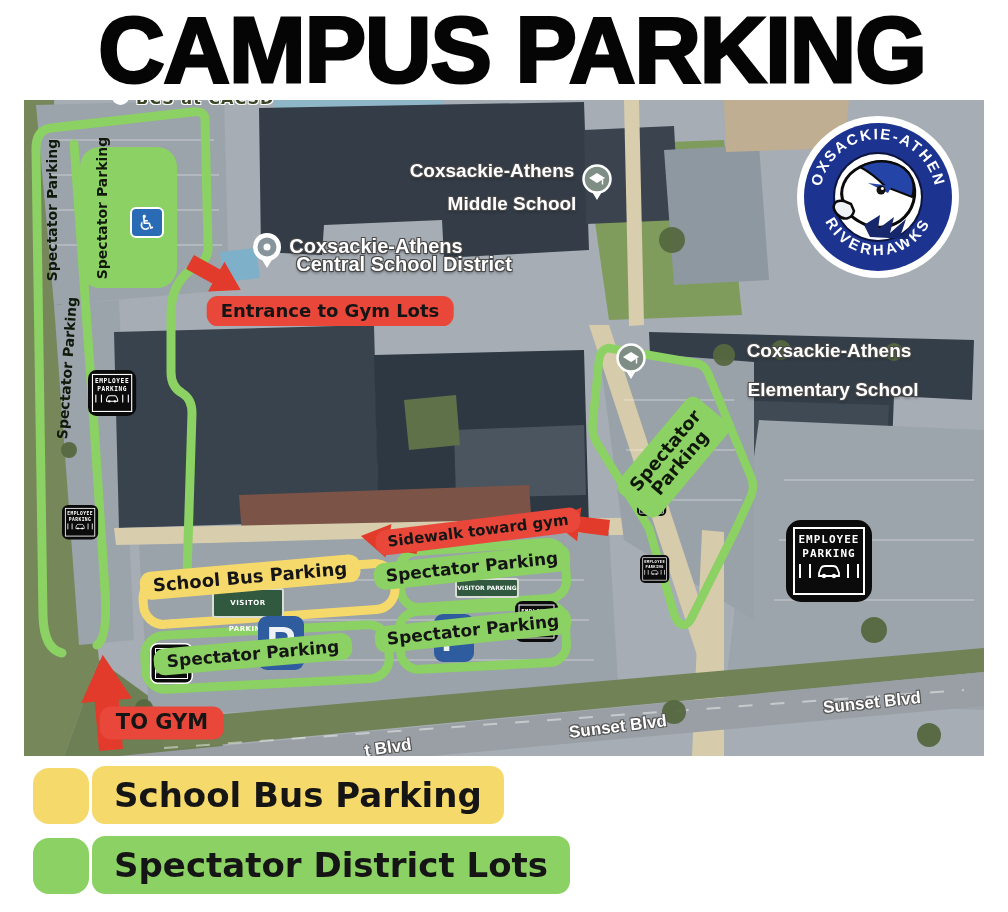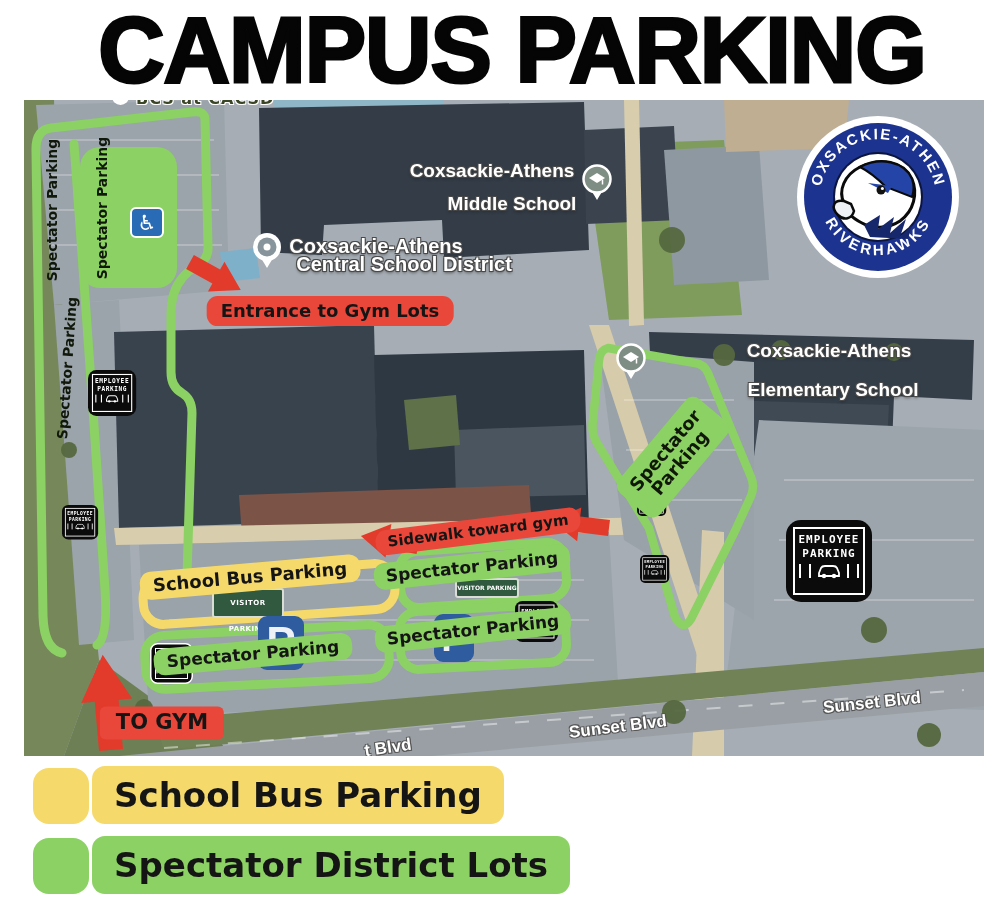--- a/index.html
+++ b/index.html
@@ -305,21 +305,21 @@
           <path d="M3,9 L5,4 Q6,2 9,2 L17,2 Q20,2 21,4 L23,9 L23,12 L3,12 Z" fill="none" stroke="#fff" stroke-width="1.8"></path>
           <circle cx="8" cy="12" r="2.2" fill="#fff"></circle>
             <circle cx="18" cy="12" r="2.2" fill="#fff"></circle>
         </svg>
         <span class="bars"></span>
         </div>
     </div>
 
     <div class="pill red" style="left:306px;top:211px;padding:5px 14px;font-size:18px;transform:translate(-50%,-50%);">Entrance to Gym Lots</div>
     <div class="pill red" style="left:454px;top:431px;padding:4px 12px;font-size:15px;transform:translate(-50%,-50%) rotate(-7deg);">Sidewalk toward gym</div>
-    <div class="pill red" style="left:138px;top:623px;padding:5px 16px;font-size:21px;transform:translate(-50%,-50%);border-radius:6px;">TO GYM</div>
+    <div class="pill red" style="left:138px;top:623px;padding:5px 16px;font-size:21px;transform:translate(-50%,-50%);">TO GYM</div>
     <div class="pill yellow" style="left:226px;top:477px;padding:4px 13px;font-size:18px;transform:translate(-50%,-50%) rotate(-5deg);">School Bus Parking</div>
     <div class="pill green" style="left:229px;top:554px;padding:4px 13px;font-size:17px;transform:translate(-50%,-50%) rotate(-5deg);">Spectator Parking</div>
     <div class="pill green" style="left:448px;top:467px;padding:4px 12px;font-size:17px;transform:translate(-50%,-50%) rotate(-6deg);">Spectator Parking</div>
     <div class="pill green" style="left:449px;top:530px;padding:4px 12px;font-size:17px;transform:translate(-50%,-50%) rotate(-6deg);">Spectator Parking</div>
     <div class="diag-label">
       <span>Spectator</span><br>
       <span>Parking</span>
     </div>
   </div>
 

